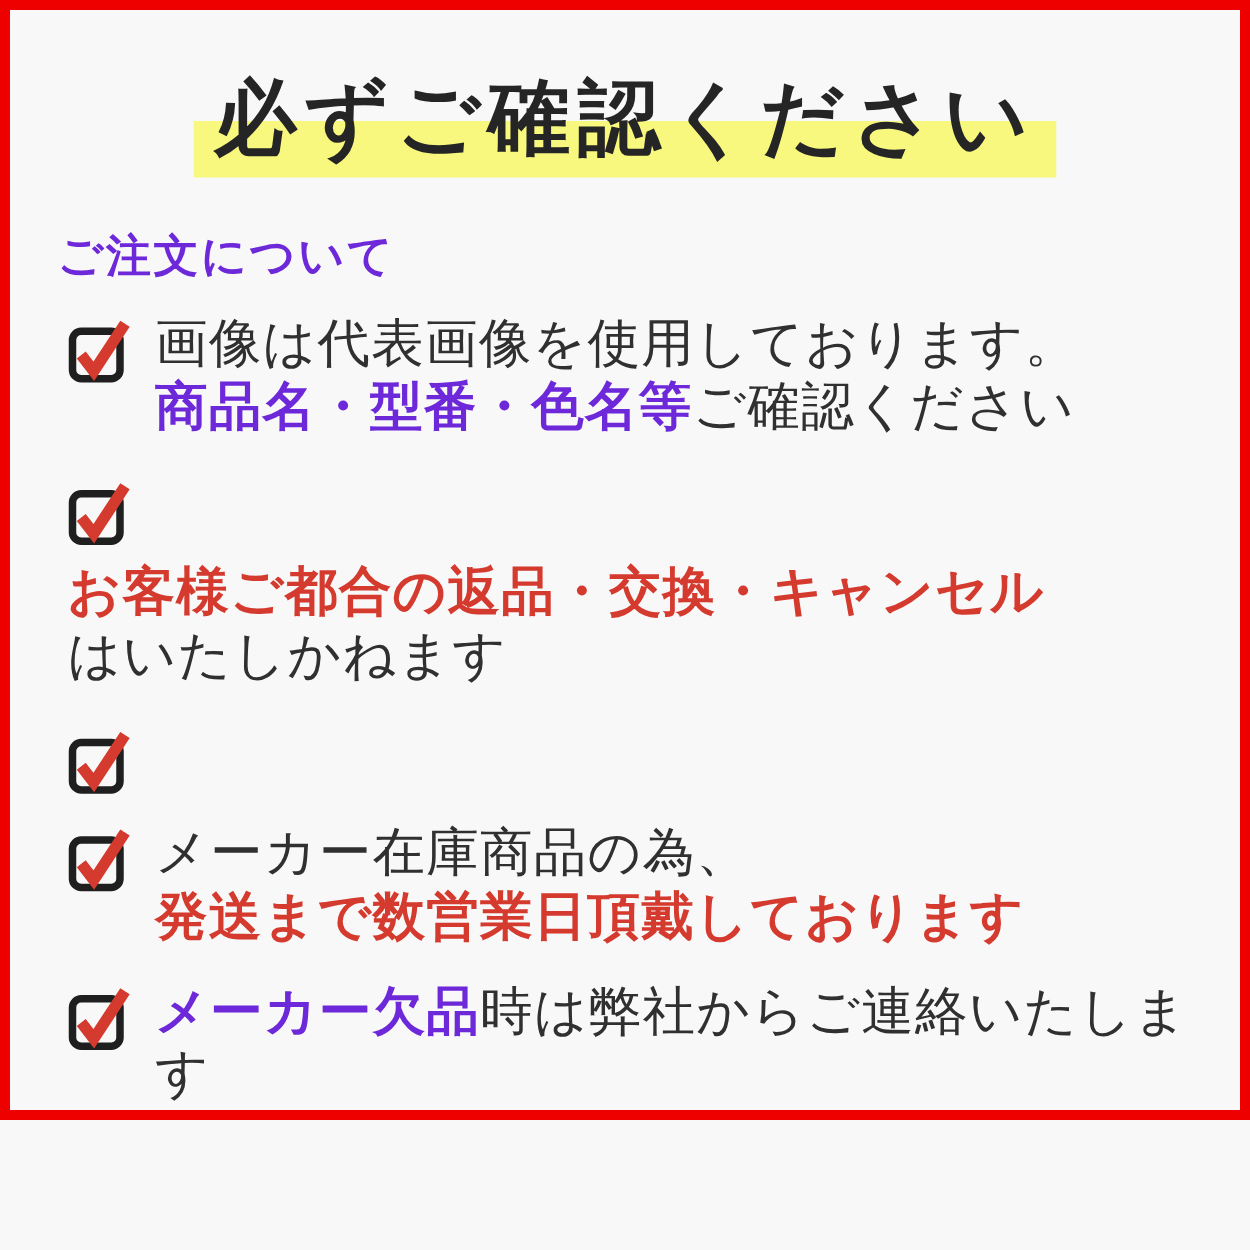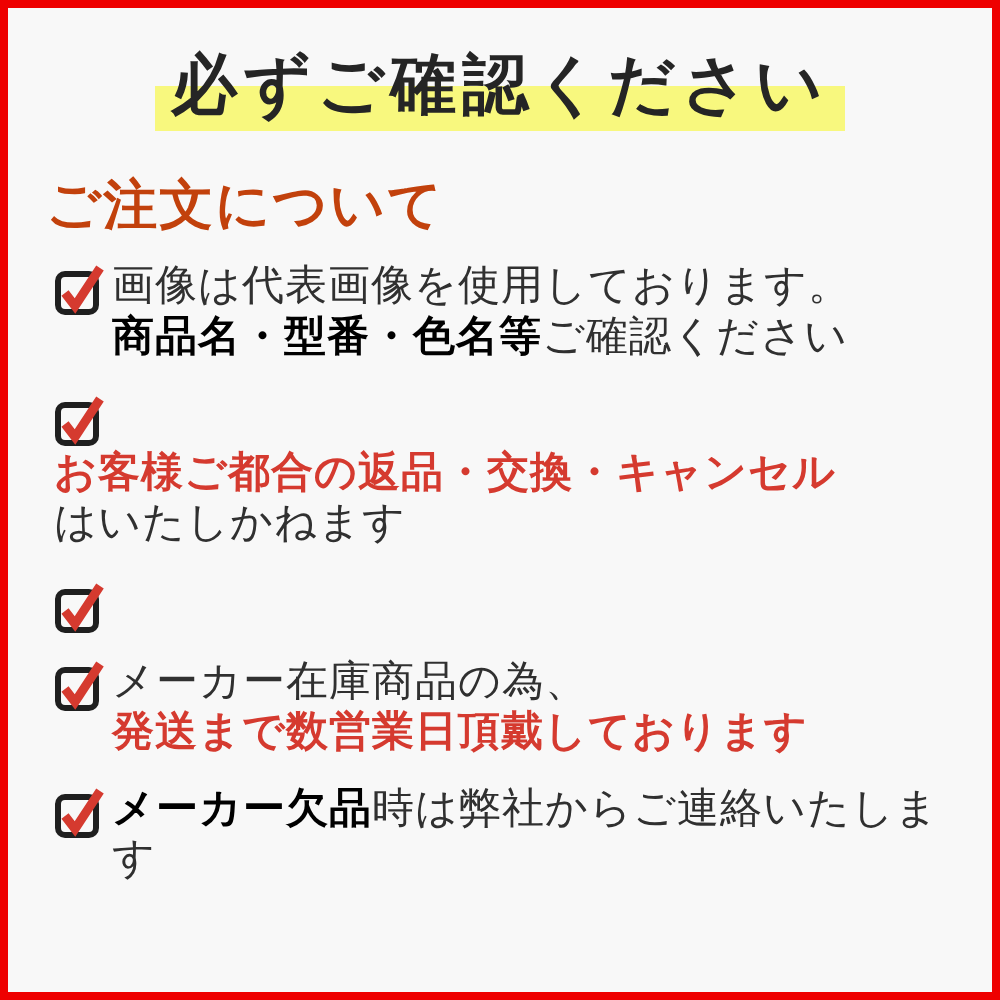--- a/index.html
+++ b/index.html
@@ -3,67 +3,68 @@
 <meta charset="utf-8">
 <style>
   html,body{margin:0;padding:0;}
   body{
     width:1000px;height:1000px;
     font-family:"Liberation Serif","DejaVu Serif",serif;
     background:#f8f8f8;
   }
   .frame{
     box-sizing:border-box;
-    width:1000px;height:1000px;
+    width:1000px;height:896px;
     border:8px solid #ee0000;
     background:#f8f8f8;
     overflow:hidden;
-    padding:1px 36px;
+    padding:12px 36px;
   }
   .title{
     margin:36px 0 0 0;
     text-align:center;
     font-size:66px;
     font-weight:bold;
     letter-spacing:6px;
     color:#252525;
     line-height:1.2;
   }
   .title .hl{
     background-image:linear-gradient(to bottom, rgba(248,248,126,0) 46%, #f8f87e 46%, #f8f87e 100%);
     padding:0 16px 10px 16px;
   }
   h2{
-    font-size:54px;
+    font-size:36px;
     font-weight:bold;
-    color:#c2410c;
+    color:#6d28d9;
     margin:0 0 0 2px;
     letter-spacing:2px;
     line-height:1.15;
   }
   .h2-first{margin-top:50px;}
   .h2-second{margin-top:28px;}
   .item{
     display:flex;
     align-items:flex-start;
     margin:24px 0 0 10px;
+    gap:12px;
   }
   .item .checkwrap{
     flex:0 0 auto;
     margin:2px 8px 0 0;
     width:50px;height:54px;
   }
   .lines{
     font-size:42px;
     line-height:1.2;
     color:#303030;
     letter-spacing:1px;
   }
   .lines p{margin:0;}
-  .red{color:#000000;font-weight:bold;}
+  .red{color:#6d28d9;font-weight:bold;}
   .redline{color:#d53a2f;font-weight:bold;}
   .note{
     font-size:29px;
     color:#d5453c;
     font-weight:normal;
     letter-spacing:1px;
     margin-top:12px !important;
   }
   .m-item2{margin-top:30px;flex-direction:column;}
   .m-item3{margin-top:30px;}

